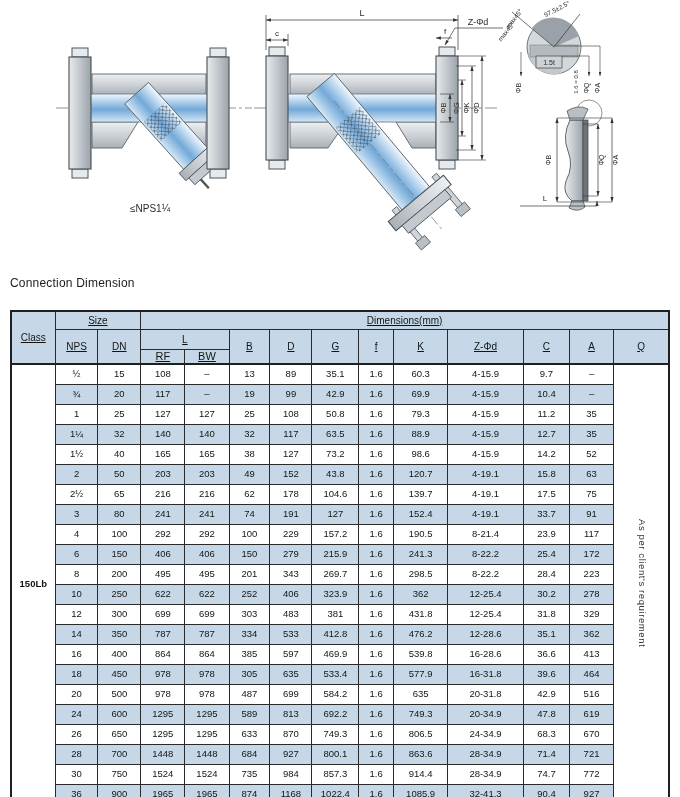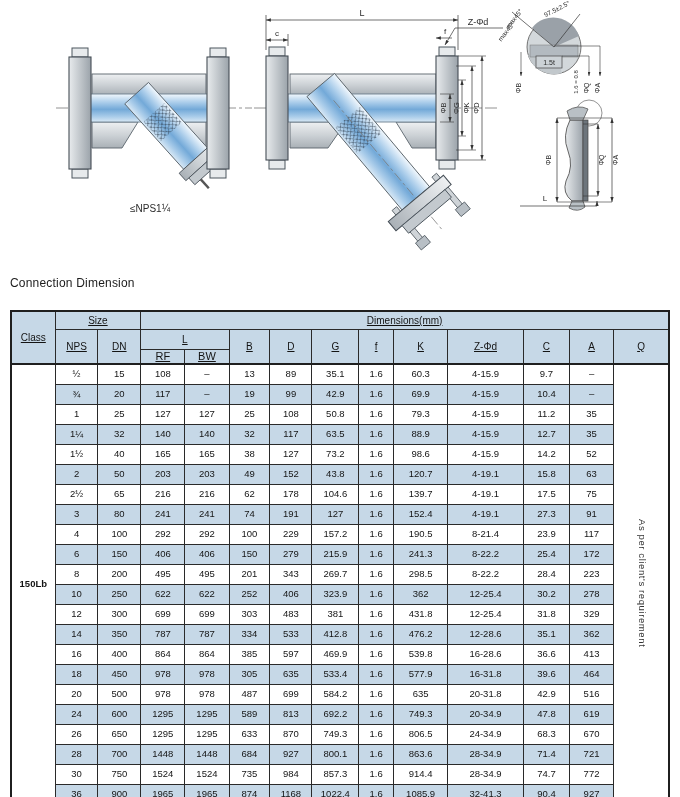--- a/index.html
+++ b/index.html
@@ -352,21 +352,21 @@
           <td>3</td>
           <td>80</td>
           <td>241</td>
           <td>241</td>
           <td>74</td>
           <td>191</td>
           <td>127</td>
           <td>1.6</td>
           <td>152.4</td>
           <td>4-19.1</td>
-          <td>27.3</td>
+          <td>33.7</td>
           <td>91</td>
         </tr>
         <tr>
           <td>4</td>
           <td>100</td>
           <td>292</td>
           <td>292</td>
           <td>100</td>
           <td>229</td>
           <td>157.2</td>

